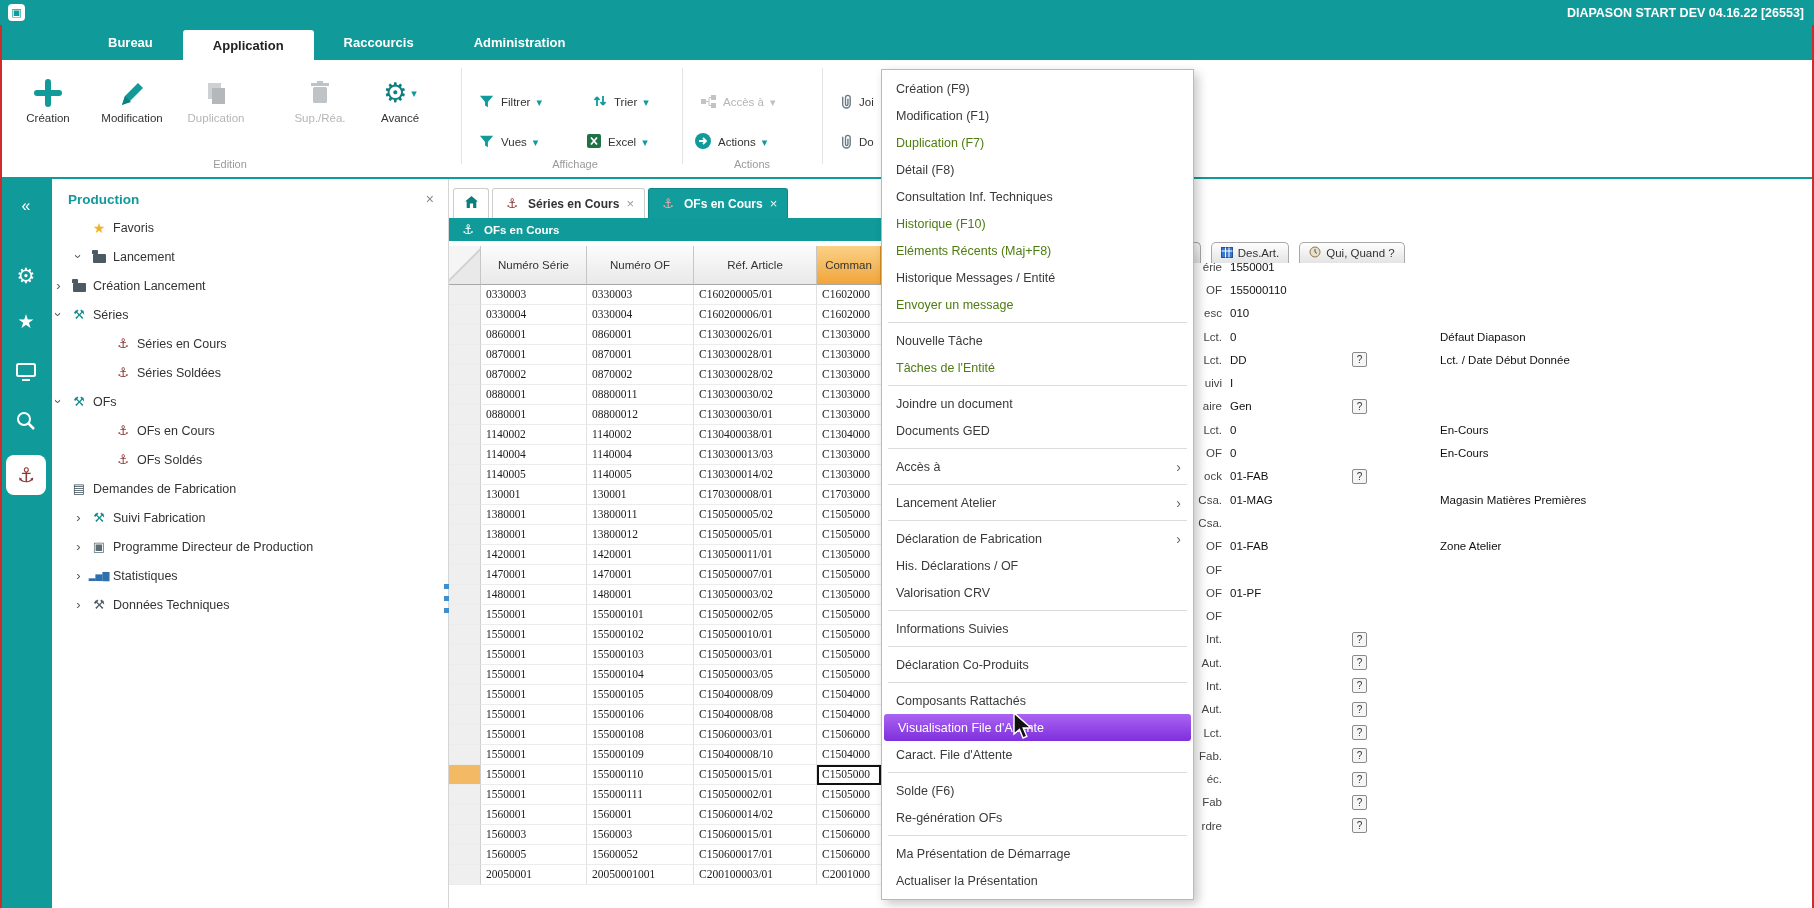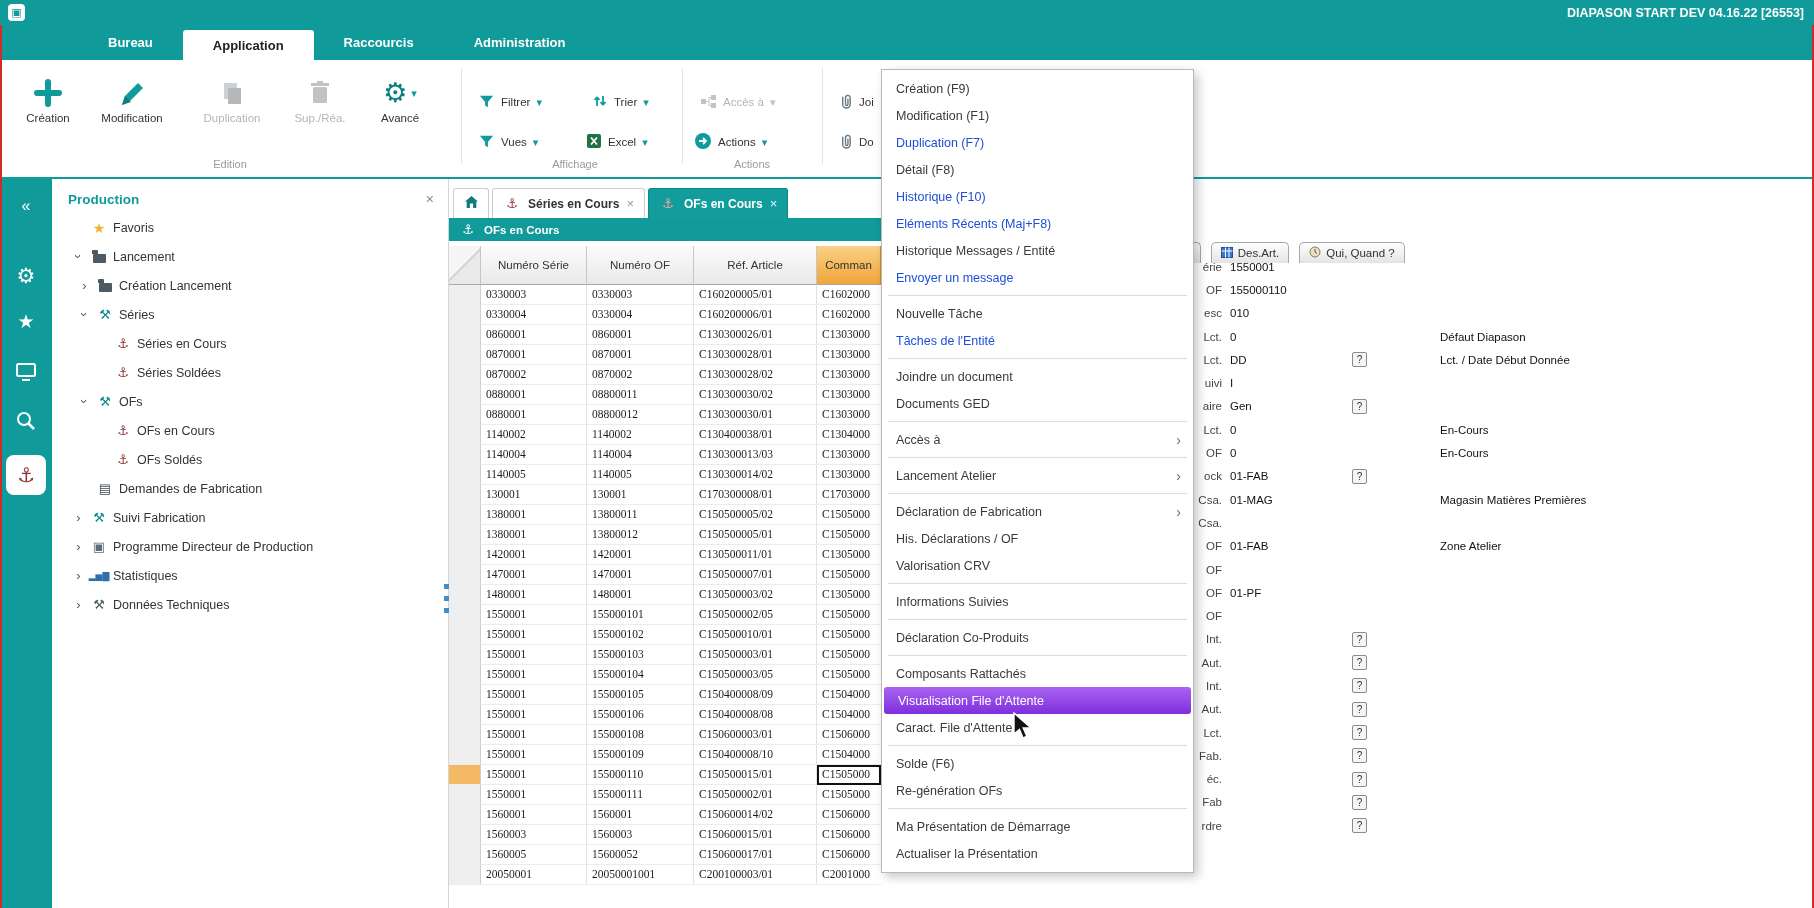--- a/index.html
+++ b/index.html
@@ -41,21 +41,21 @@
   .railic{position:absolute;left:0;width:52px;text-align:center;color:#fff;}
   #railtile{position:absolute;left:6px;width:40px;height:40px;background:#fff;border-radius:8px;
     display:flex;align-items:center;justify-content:center;}
   
   #treepanel{position:absolute;left:52px;top:179px;width:397px;bottom:0;background:#fff;
     border-right:1px solid #d5d5d5;box-sizing:border-box;}
   #treehdr{display:flex;align-items:center;padding:12px 14px 6px 16px;}
   #treetitle{color:var(--teal);font-weight:bold;font-size:13.5px;flex:1;}
   #treeclose{color:#8a8a8a;font-size:14px;}
   .tree-item{display:flex;align-items:center;height:29px;gap:5px;font-size:12.5px;color:#333;}
-  .lvl0{padding-left:20px}.lvl1{padding-left:26px}.lvl2{padding-left:44px}
+  .lvl0{padding-left:20px}.lvl1{}.lvl2{padding-left:44px}
   .chev{width:13px;display:inline-flex;justify-content:center;color:#555;font-size:13px;}
   .chev-right::before{content:"›";}
   .chev-down::before{content:"›";display:inline-block;transform:rotate(90deg);}
   .ic{display:inline-flex;width:18px;justify-content:center;font-size:13px;position:relative;height:16px;align-items:center;}
   .ic-star::before{content:"★";color:#f0b42c;font-size:14px;}
   .ic-folder::before{content:"";width:13px;height:9px;background:#4c5a63;border-radius:1px;margin-top:4px;}
   .ic-folder::after{content:"";position:absolute;top:1px;left:2px;width:6px;height:4px;background:#4c5a63;border-radius:1px 1px 0 0;}
   .ic-tools::before{content:"⚒";color:#0e8c8c;}
   .ic-hook::before{content:"⚓";color:#8d3838;}
   .ic-card::before{content:"▤";color:#3c4c55;}
@@ -102,21 +102,21 @@
   .d-value{position:absolute;left:250px;font-size:11.5px;color:#111;}
   .d-q{position:absolute;left:372px;width:15px;height:15px;background:#f5f5f5;border:1px solid #8a8a8a;
     border-radius:2px;font-size:10px;display:flex;align-items:center;justify-content:center;color:#333;box-sizing:border-box;}
   .d-desc{position:absolute;left:460px;font-size:11.5px;color:#111;white-space:nowrap;}
   
   #ctxmenu{position:absolute;left:881px;top:69px;width:313px;background:#fff;border:1px solid #b9b9b9;
     box-shadow:4px 4px 10px rgba(0,0,0,.22);z-index:50;padding:5px 0;box-sizing:border-box;}
   .mi{height:27px;display:flex;align-items:center;padding:0 12px 0 14px;font-size:12.5px;color:#3a3a3a;}
   .mi .mi-label{flex:1;white-space:nowrap;}
   .mi .mi-arrow{color:#666;font-size:14px;}
-  .mi.disabled{color:#1d4ed8;}
+  .mi.disabled{color:#4d7c0f;}
   .mi.hl{background:linear-gradient(#aa64f2,#7e2fdc);color:#fff;margin:0 2px;border-radius:3px;}
   .mi.sep{height:9px;padding:0;margin:0 6px;}
   .mi.sep::before{content:"";width:100%;height:1px;background:#dcdcdc;}
   #cursor{position:absolute;left:1012px;top:712px;z-index:99;}
 </style>
 </head>
 <body>
 
 <div id="titlebar">
   <div id="logo">▣</div>
@@ -141,21 +141,21 @@
   </div>
   <div class="bigbtn" style="left:88px">
     <span class="bicon">
       <svg width="28" height="28" viewBox="0 0 28 28">
           <path d="M4 26l3-9L20 4l5 5-13 13z" fill="#109a9a"></path>
           <path d="M4 26l3-9 6 6z" fill="#0c7f7f"></path>
         </svg>
     </span>
     <span>Modification</span>
   </div>
-  <div class="bigbtn disabled" style="left:188px">
+  <div class="bigbtn disabled" style="left:172px">
     <span class="bicon">
       <svg width="28" height="28" viewBox="0 0 28 28">
           <rect x="6" y="4" width="13" height="16" fill="#cdd1d3"></rect>
           <rect x="10" y="9" width="13" height="16" fill="#b4b8ba"></rect>
         </svg>
     </span>
     <span>Duplication</span>
   </div>
   <div class="bigbtn disabled" style="left:276px">
     <span class="bicon">
@@ -856,20 +856,24 @@
     <div class="mi disabled">
       <span class="mi-label">Duplication (F7)</span>
 
     </div>
 
     <div class="mi">
       <span class="mi-label">Détail (F8)</span>
 
     </div>
 
+    <div class="mi">
+      <span class="mi-label">Consultation Inf. Techniques</span>
+
+    </div>
 
     <div class="mi disabled">
       <span class="mi-label">Historique (F10)</span>
 
     </div>
 
     <div class="mi disabled">
       <span class="mi-label">Eléments Récents (Maj+F8)</span>
 
     </div>

